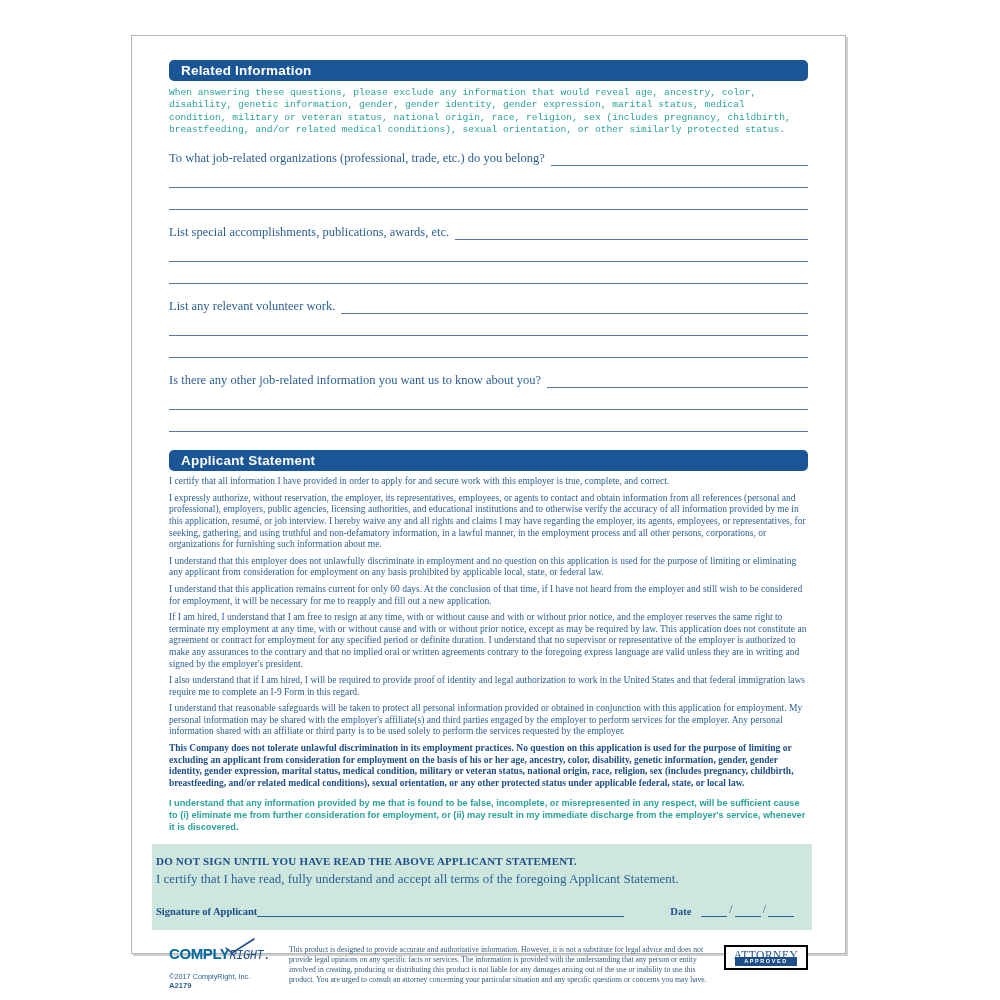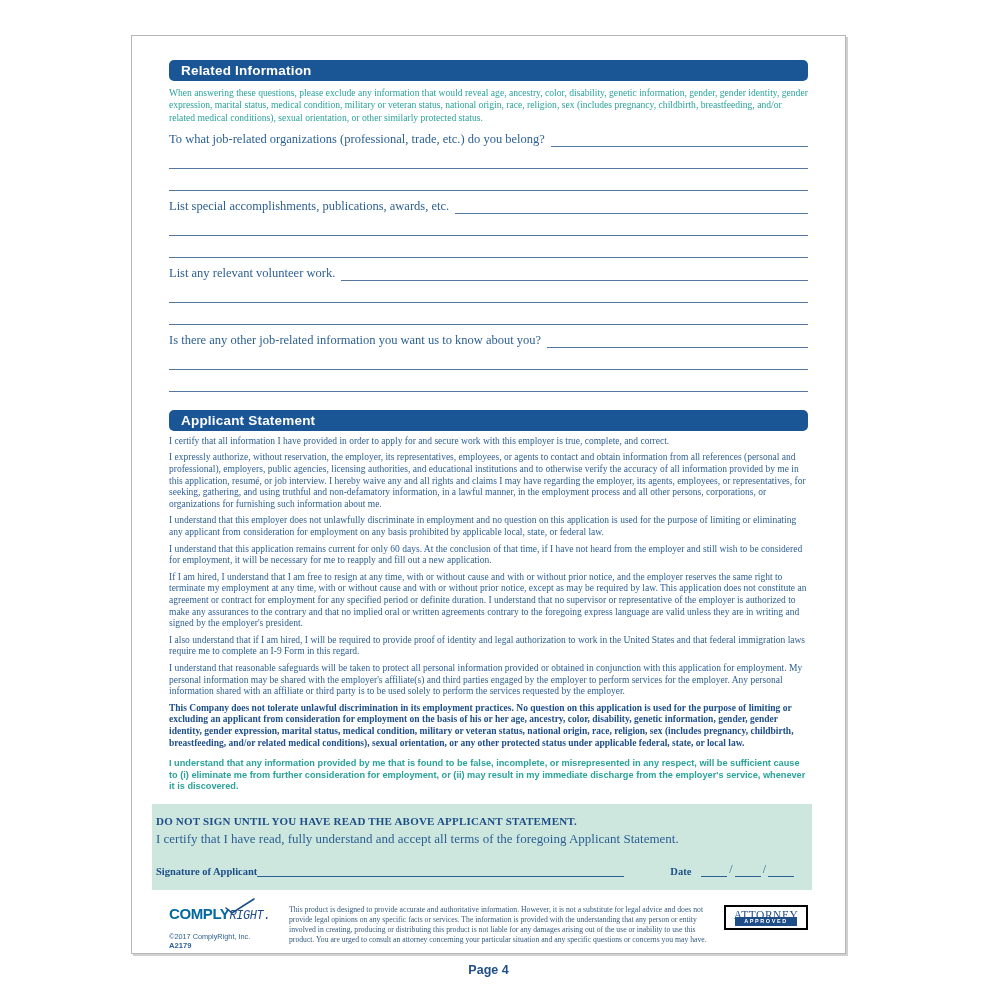--- a/index.html
+++ b/index.html
@@ -8,24 +8,24 @@
             font-family:"Liberation Serif", serif; }
   .sheet { position:absolute; left:131px; top:35px; width:715px; height:919px;
            background:#ffffff; border:1px solid #b4b6b8;
            box-shadow:2px 2px 0 rgba(120,120,120,.35); }
   .content { padding:24px 37px 0 37px; }
 
   .section-bar { background:#1a5596; border-radius:5px; height:21px; line-height:21px;
                  padding-left:12px; color:#ffffff; font-family:"Liberation Sans", sans-serif;
                  font-weight:bold; font-size:13.5px; letter-spacing:.2px; }
 
-  .intro { margin-top:6px; color:#2ba39a; font-family:Liberation Serif, serif;
+  .intro { margin-top:6px; color:#2ba39a; font-family:Liberation Mono, monospace;
            font-size:9.6px; line-height:12.3px; }
 
-  .q-row { display:flex; align-items:flex-end; margin-top:6px;
+  .q-row { display:flex; align-items:flex-end; margin-top:13px;
            font-size:12.5px; color:#2c5f93; white-space:nowrap; height:17px; }
   .q-fill { flex:1; border-bottom:1px solid #55779f; margin-left:6px; height:15px; }
   .rule { height:22px; border-bottom:1px solid #55779f; }
 
   .as-bar { margin-top:18px; }
   .para { margin-top:5px; font-size:9.5px; line-height:11.6px; color:#2c5f93; }
   .para.bold-navy { font-weight:bold; color:#1d4e88; }
   .para.bold-teal { font-weight:bold; color:#2ba39a; font-family:"Liberation Sans", sans-serif;
                     font-size:9.2px; margin-top:9px; }
 

